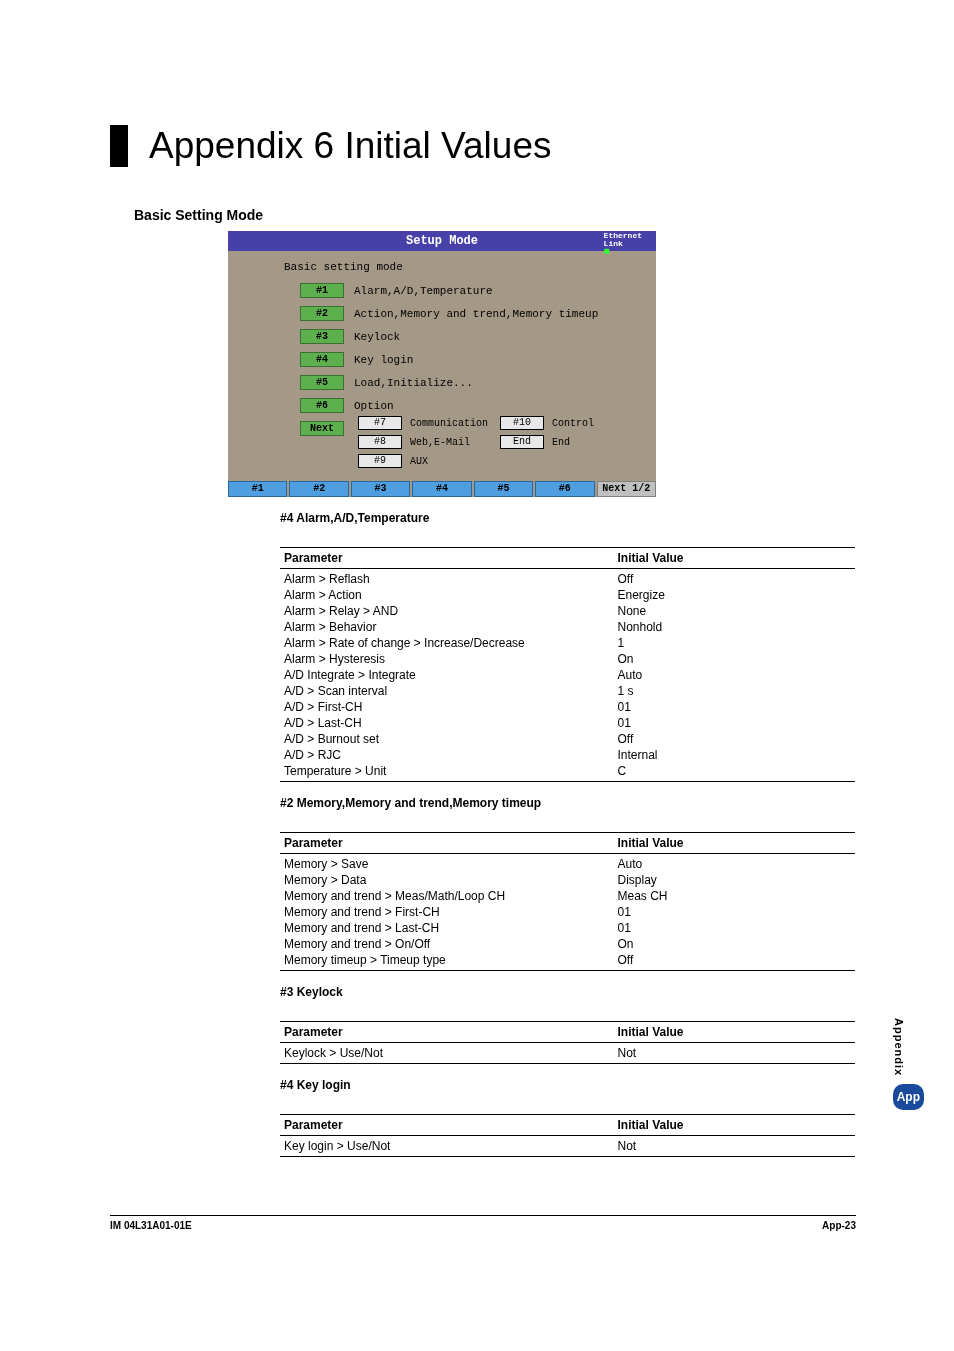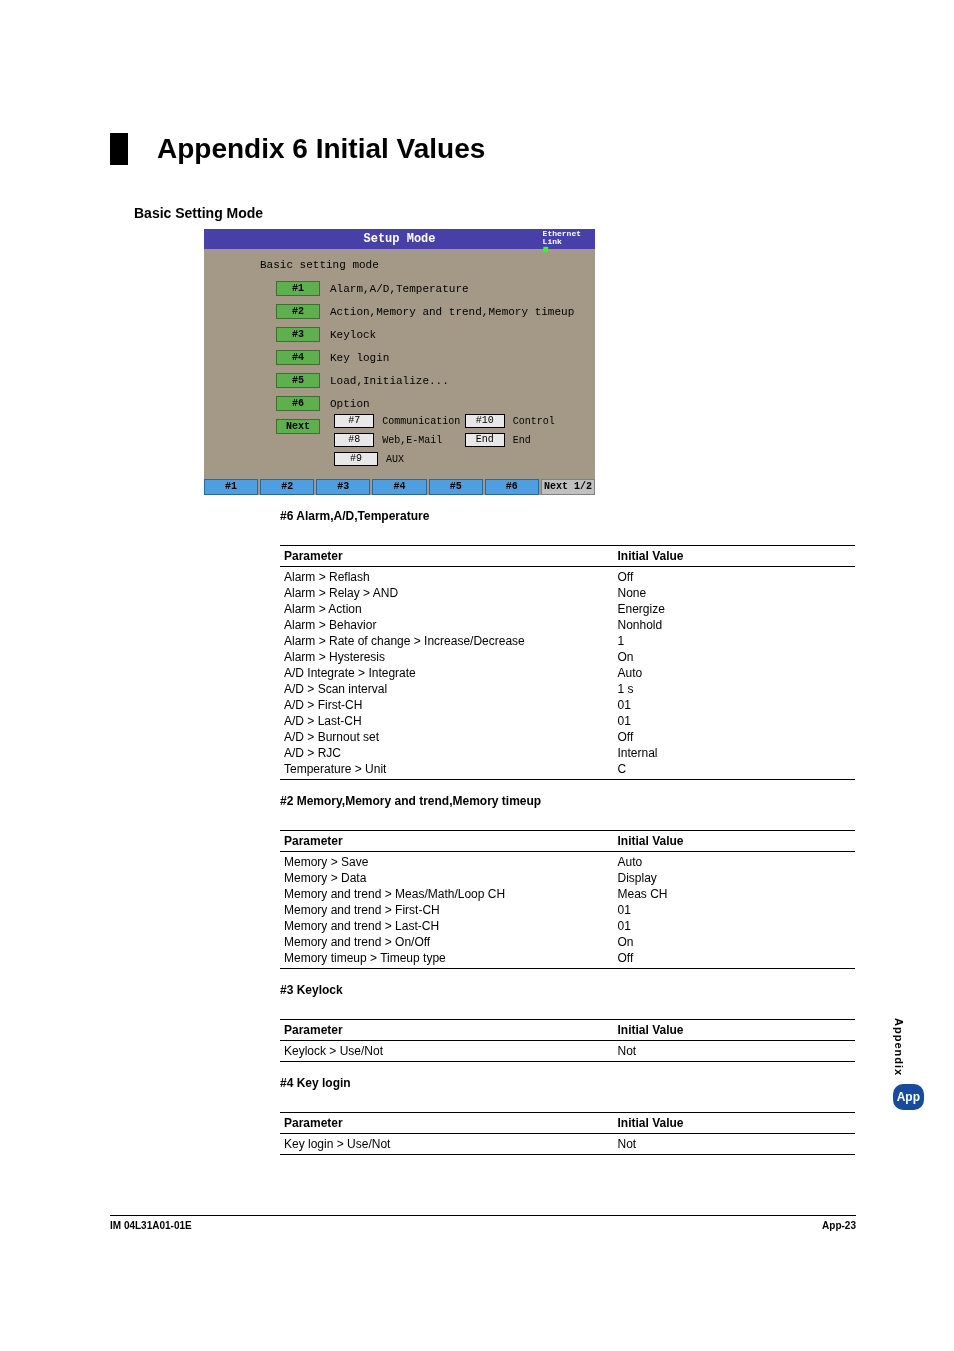--- a/index.html
+++ b/index.html
@@ -39,34 +39,34 @@
     border-radius: 10px;
   }
 
   
   .chapter-bar {
     border-left: 18px solid #000;
     padding-left: 14px;
     margin-bottom: 40px;
   }
   .chapter-title {
-    font-size: 28px;
-    font-weight: bold;
-    margin: 15px;
+    font-size: 37px;
+    font-weight: normal;
+    margin: 7px;
   }
   .section-heading {
     font-size: 14px;
     font-weight: bold;
     margin: 0 0 8px 24px;
   }
 
   
   .screenshot {
-    width: 391px;
-    margin-left: 94px;
+    width: 428px;
+    margin-left: 118px;
     background: #a49986;
     font-family: "Courier New", monospace;
     font-size: 11px;
     padding-bottom: 0;
   }
   .scr-titlebar {
     background: #4640a8;
     color: #fff;
     font-weight: bold;
     font-size: 12px;
@@ -246,40 +246,40 @@
       <div class="soft-btn soft-blue">#3</div>
       <div class="soft-btn soft-blue">#4</div>
       <div class="soft-btn soft-blue">#5</div>
       <div class="soft-btn soft-blue">#6</div>
       <div class="soft-btn soft-grey">Next 1/2</div>
     </div>
 </div>
 
 <div id="tables-container">
     <div class="tbl-section">
-      <div class="subhead">#6 Alarm,A/D,Temperature</div>
+      <div class="subhead">#4 Alarm,A/D,Temperature</div>
       <table class="params">
         <thead>
           <tr>
             <th class="col-param">Parameter</th>
             <th>Initial Value</th>
           </tr>
         </thead>
         <tbody>
           <tr class="firstdatarow">
             <td>Alarm &gt; Reflash</td>
             <td>Off</td>
           </tr>
           <tr>
+            <td>Alarm &gt; Action</td>
+            <td>Energize</td>
+          </tr>
+          <tr>
             <td>Alarm &gt; Relay &gt; AND</td>
             <td>None</td>
-          </tr>
-          <tr>
-            <td>Alarm &gt; Action</td>
-            <td>Energize</td>
           </tr>
           <tr>
             <td>Alarm &gt; Behavior</td>
             <td>Nonhold</td>
           </tr>
           <tr>
             <td>Alarm &gt; Rate of change &gt; Increase/Decrease</td>
             <td>1</td>
           </tr>
           <tr>

